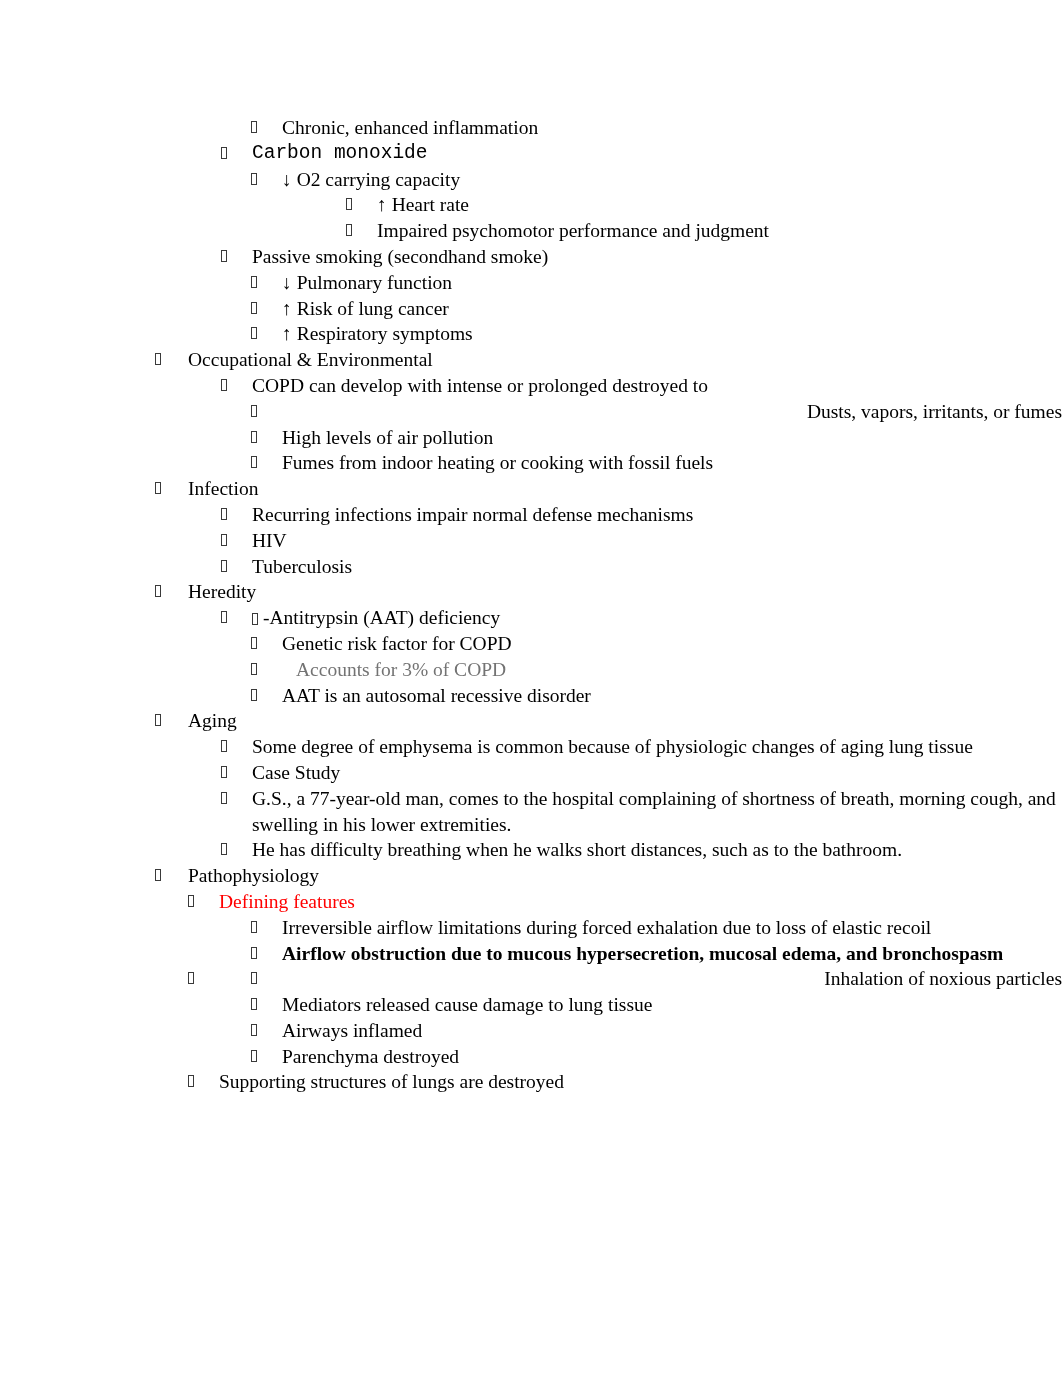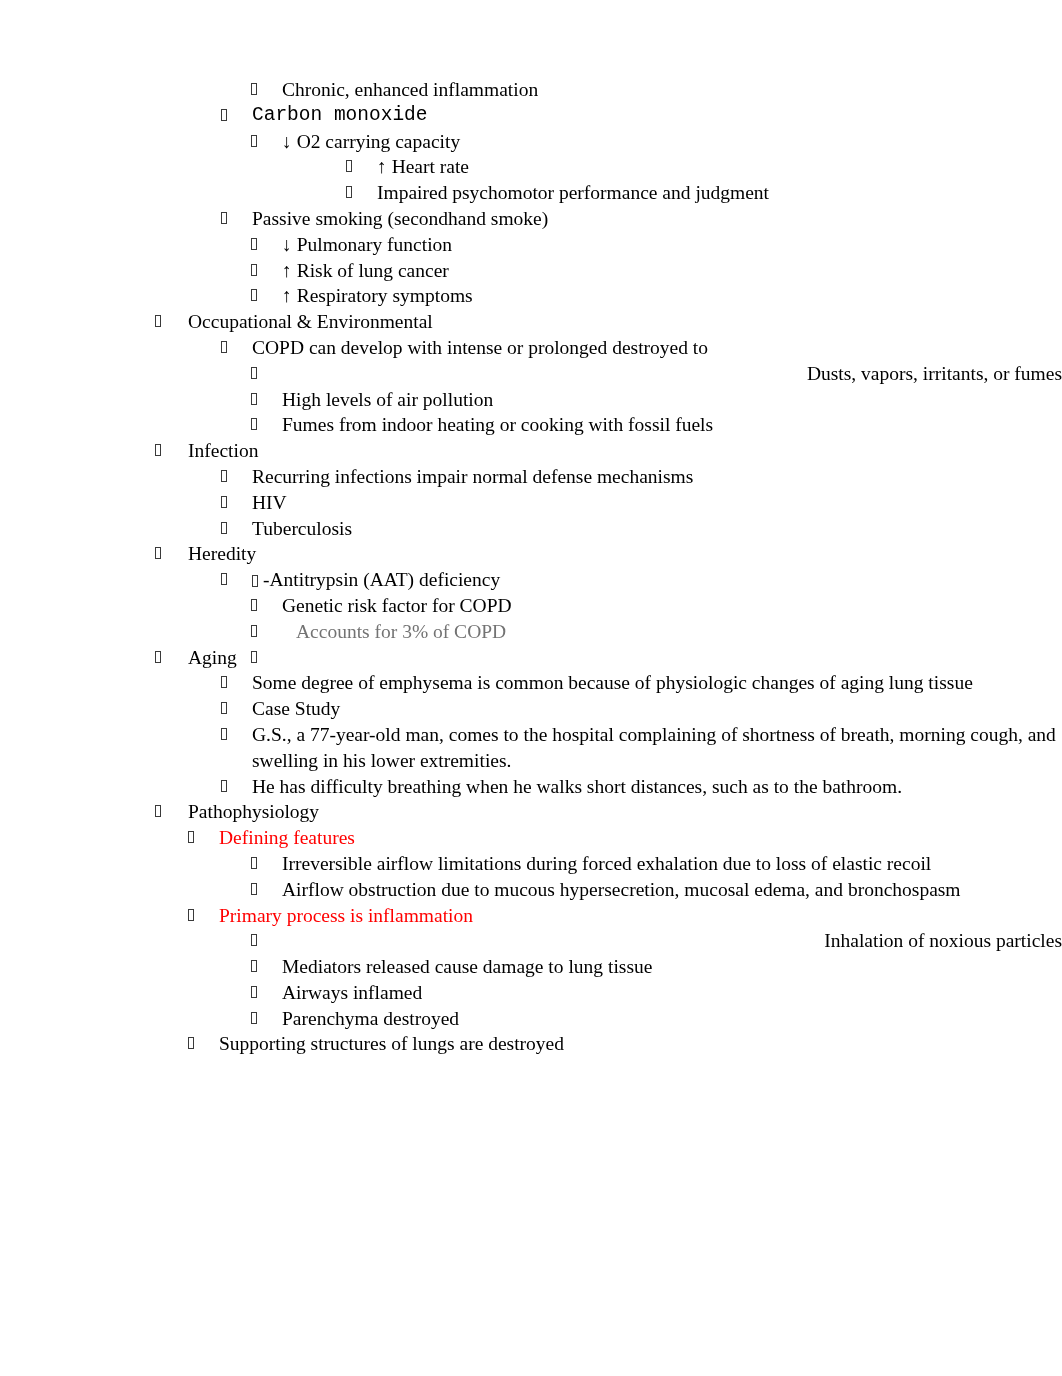--- a/index.html
+++ b/index.html
@@ -14,21 +14,21 @@
     font-family: "Liberation Serif", "DejaVu Serif", serif;
     color: #000000;
     overflow: hidden;
   }
   .page {
     position: relative;
     width: 1062px;
     height: 1376px;
     background: #ffffff;
     box-sizing: border-box;
-    padding-top: 77px;
+    padding-top: 115px;
   }
   .doc-body {
     position: relative;
   }
   
   .line {
     position: relative;
     font-size: 19.5px;
     line-height: 25.8px;
     color: #000000;
@@ -162,20 +162,21 @@
       <div class="line lvl3">
         <span class="bullet"><span class="tofu"></span></span>
         <span class="txt" style="color: rgb(0, 0, 0);">Genetic risk factor for COPD</span>
       </div>
       <div class="line lvl3">
         <span class="bullet"><span class="tofu"></span></span>
         <span class="txt" style="color: #737373; margin-left: 14px;">Accounts for 3% of COPD</span>
       </div>
       <div class="line lvl3">
         <span class="bullet"><span class="tofu"></span></span>
+        <span class="txt" style="color: rgb(0, 0, 0);">AAT is an autosomal recessive disorder</span>
       </div>
       <div class="line lvl1">
         <span class="bullet"><span class="tofu"></span></span>
         <span class="txt" style="color: rgb(0, 0, 0);">Aging</span>
       </div>
       <div class="line lvl2">
         <span class="bullet"><span class="tofu"></span></span>
         <span class="txt" style="color: rgb(0, 0, 0);">Some degree of emphysema is common because of physiologic changes of aging lung tissue</span>
       </div>
       <div class="line lvl2">
@@ -197,25 +198,24 @@
       <div class="line lvl2b">
         <span class="bullet"><span class="tofu"></span></span>
         <span class="txt" style="color: rgb(255, 0, 0);">Defining features</span>
       </div>
       <div class="line lvl3">
         <span class="bullet"><span class="tofu"></span></span>
         <span class="txt" style="color: rgb(0, 0, 0);">Irreversible airflow limitations during forced exhalation due to loss of elastic recoil</span>
       </div>
       <div class="line lvl3">
         <span class="bullet"><span class="tofu"></span></span>
-        <span class="txt" style="color: rgb(0, 0, 0);">Airflow obstruction due to mucous hypersecretion, mucosal edema, and bronchospasm</span>
+        <span class="txt" style="color: rgb(0, 0, 0); font-weight: bold;">Airflow obstruction due to mucous hypersecretion, mucosal edema, and bronchospasm</span>
       </div>
       <div class="line lvl2b">
         <span class="bullet"><span class="tofu"></span></span>
-        <span class="txt" style="color: rgb(255, 0, 0);">Primary process is inflammation</span>
       </div>
       <div class="line lvl3">
         <span class="bullet"><span class="tofu"></span></span>
         <span class="txt" style="color: rgb(0, 0, 0); text-align: right;">Inhalation of noxious particles</span>
       </div>
       <div class="line lvl3">
         <span class="bullet"><span class="tofu"></span></span>
         <span class="txt" style="color: rgb(0, 0, 0);">Mediators released cause damage to lung tissue</span>
       </div>
       <div class="line lvl3">

